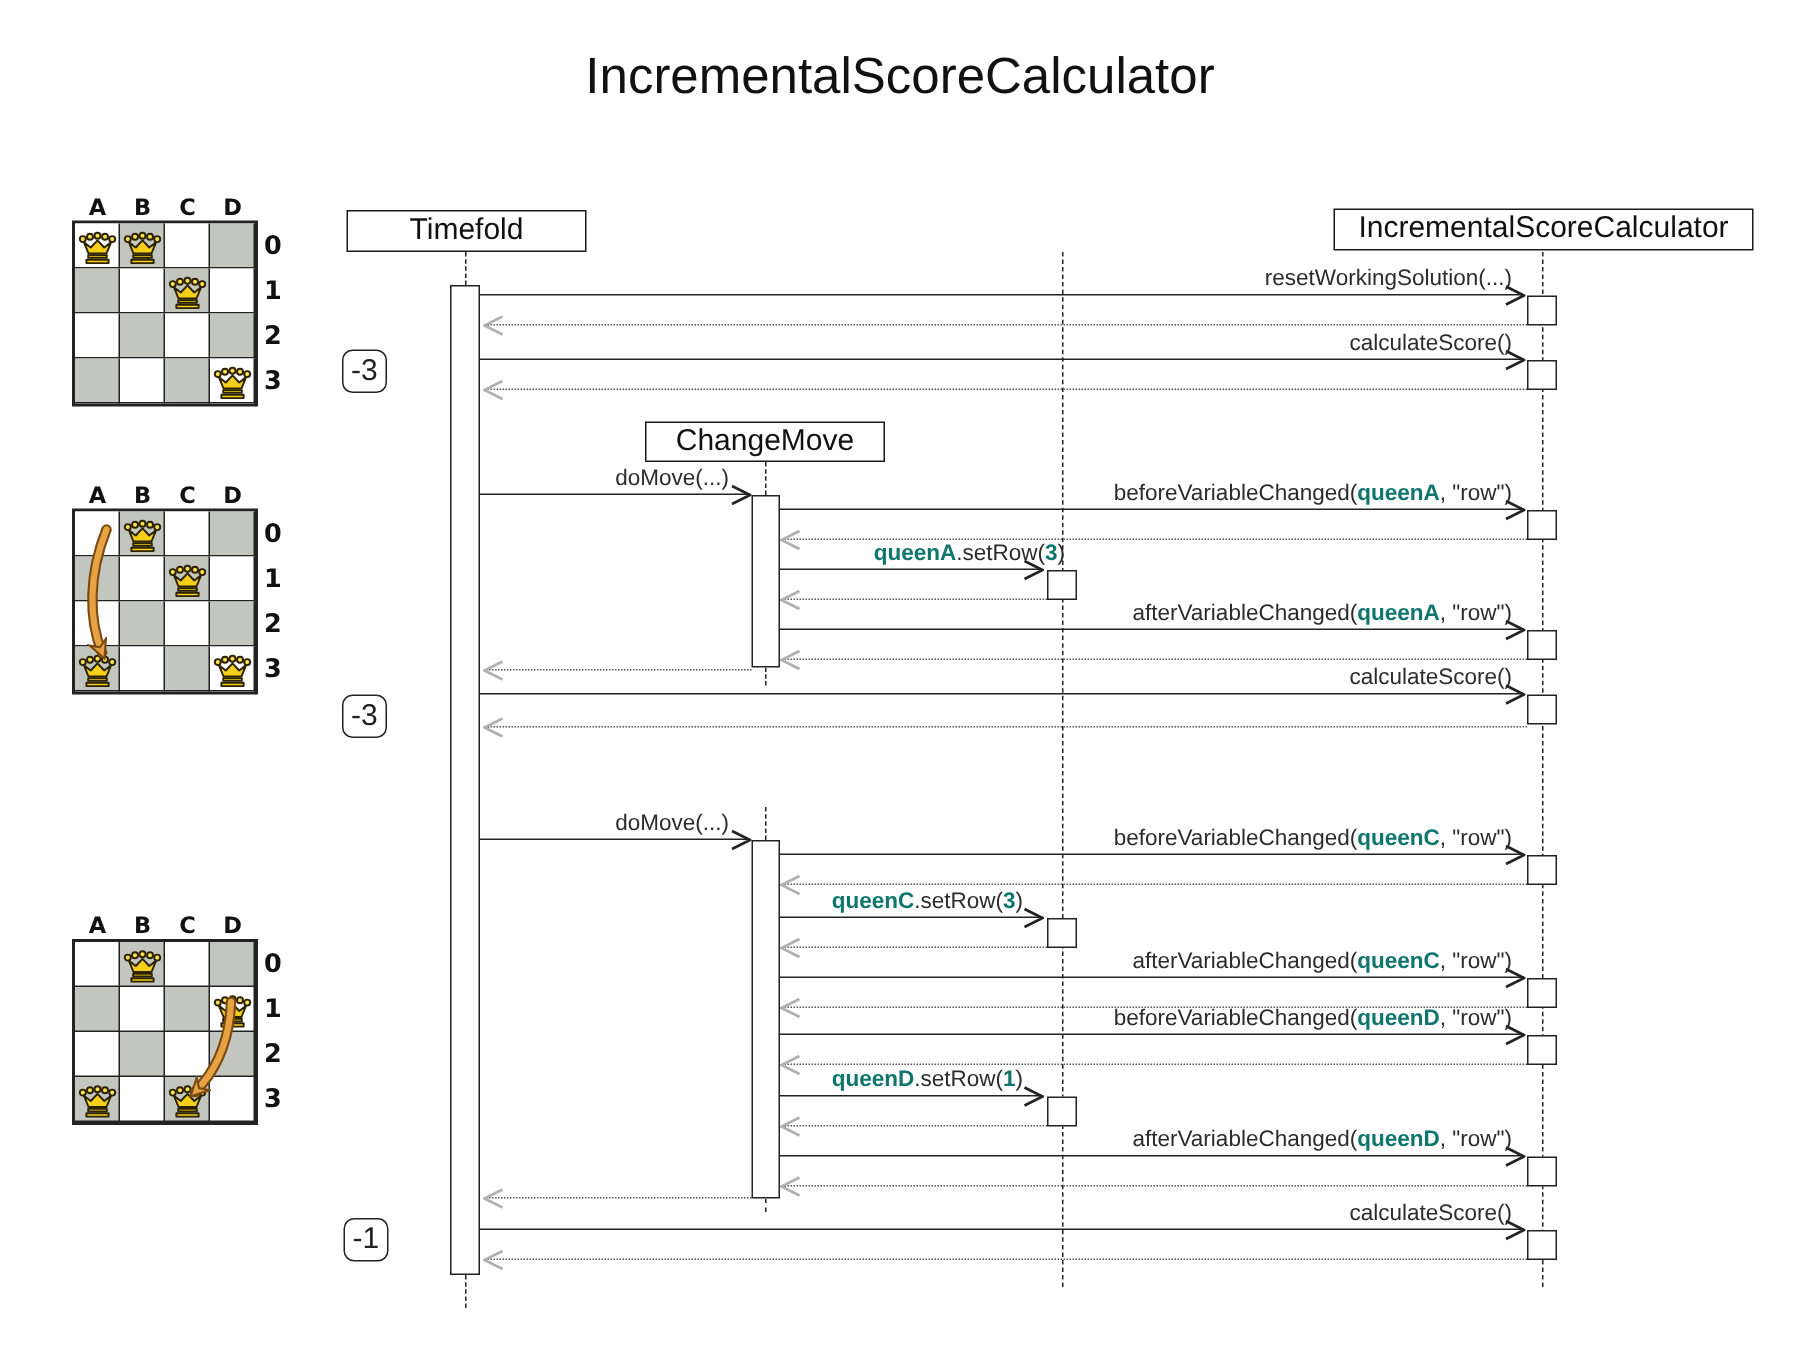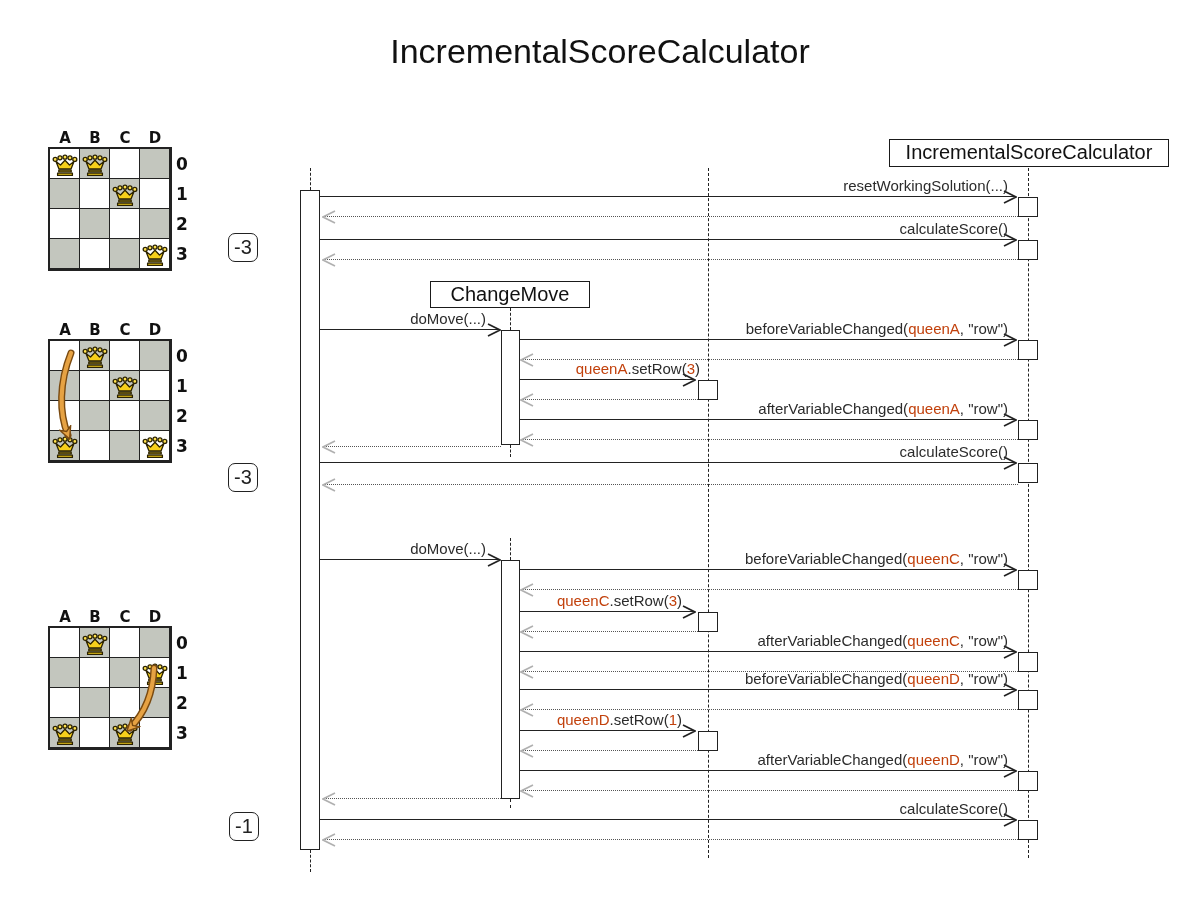--- a/index.html
+++ b/index.html
@@ -13,21 +13,21 @@
               line-height: 25px; z-index: 3; }
   .life { position: absolute; width: 0; border-left: 1.4px dashed #222; z-index: 1; }
   .bar { position: absolute; background: #fff; border: 1.4px solid #222; z-index: 2; }
   .recv-box { position: absolute; width: 20px; height: 20px; background: #fff;
               border: 1.4px solid #222; z-index: 5; }
   .msg-line { position: absolute; height: 0; border-top: 1.4px solid #222; z-index: 4; }
   .ret-line { position: absolute; height: 0; border-top: 1.5px dotted #555; z-index: 4; }
   .msg-label { position: absolute; font-size: 15px; color: #2b2b2b; white-space: nowrap;
                z-index: 6; line-height: 18px; }
   .c-k { color: #2b2b2b; }
-  .c-o { color: #c2410c; }
+  .c-o { color: #0f766e; font-weight: bold; }
   .badge { position: absolute; background: #fff; border: 1.5px solid #222; border-radius: 7px;
            font-size: 20px; color: #222; padding: 0 5px; line-height: 27px; z-index: 3; }
   .board-grid { position: absolute; width: 124px; height: 124px; border: 2px solid #222;
                 background: #fff; z-index: 2; }
   .board-cell { position: absolute; width: 30px; height: 30px;
                 border-right: 1.5px solid #222; border-bottom: 1.5px solid #222; }
   .col-label { position: absolute; width: 30px; text-align: center; font-weight: 700;
                font-size: 15px; color: #111; font-family: "DejaVu Sans", sans-serif; z-index: 2; }
   .row-label { position: absolute; font-weight: 700; font-size: 17px; color: #111;
                font-family: "DejaVu Sans", sans-serif; z-index: 2; }
@@ -55,20 +55,21 @@
         </g>
       </symbol>
       <marker id="board-arrowhead" viewBox="0 0 13 13" refX="8" refY="6.5" markerWidth="14" markerHeight="14" markerUnits="userSpaceOnUse" orient="auto">
         <path d="M1 1 L12 6.5 L1 12 L4.5 6.5 Z" fill="#e6a243" stroke="#7a4a10" stroke-width="1.3"></path>
       </marker>
     </defs>
   </svg>
 
   <div class="title-line" style="top:32px">IncrementalScoreCalculator</div>
 
+  <div class="head-box" style="left:231px;top:140px;width:160px">Timefold</div>
   <div class="head-box" style="left:889px;top:139px;width:280px">IncrementalScoreCalculator</div>
 
   <div class="head-box" style="left:430px;top:281px;width:160px;height:27px;line-height:24px">ChangeMove</div>
 
   <div class="life" style="left:310px;top:168px;height:22px"></div>
   <div class="life" style="left:310px;top:850px;height:22px"></div>
   <div class="life" style="left:708px;top:168px;height:690px"></div>
   <div class="life" style="left:1028px;top:168px;height:690px"></div>
   <div class="life" style="left:510px;top:308px;height:22px"></div>
   <div class="life" style="left:510px;top:445px;height:12px"></div>
@@ -115,21 +116,21 @@
     <div class="msg-label" style="right: 192px; top: 320px;"><span class="c-k">beforeVariableChanged(</span><span class="c-o">queenA</span><span class="c-k">, "row")</span></div>
     <div class="recv-box" style="left: 1018px; top: 340px;"></div>
     <div class="ret-line" style="left: 522px; top: 359px; width: 496px;"></div>
     <svg width="14" height="16" class="head-svg" style="left: 520px; top: 352px;">
       <path d="M13 2 L1 8 L13 14" fill="none" stroke="#b0b0b0" stroke-width="1.7"></path>
     </svg>
     <div class="msg-line" style="left: 520px; top: 379px; width: 175px;"></div>
     <svg width="14" height="16" class="head-svg" style="left: 682px; top: 372px;">
       <path d="M1 2 L13 8 L1 14" fill="none" stroke="#222222" stroke-width="1.7"></path>
     </svg>
-    <div class="msg-label" style="right: 500px; top: 360px;"><span class="c-o">queenA</span><span class="c-k">.setRow(</span><span class="c-o">3</span><span class="c-k">)</span></div>
+    <div class="msg-label" style="right: 490px; top: 360px;"><span class="c-o">queenA</span><span class="c-k">.setRow(</span><span class="c-o">3</span><span class="c-k">)</span></div>
     <div class="recv-box" style="left: 698px; top: 380px;"></div>
     <div class="ret-line" style="left: 522px; top: 399px; width: 176px;"></div>
     <svg width="14" height="16" class="head-svg" style="left: 520px; top: 392px;">
       <path d="M13 2 L1 8 L13 14" fill="none" stroke="#b0b0b0" stroke-width="1.7"></path>
     </svg>
     <div class="msg-line" style="left: 520px; top: 419px; width: 496px;"></div>
     <svg width="14" height="16" class="head-svg" style="left: 1003px; top: 412px;">
       <path d="M1 2 L13 8 L1 14" fill="none" stroke="#222222" stroke-width="1.7"></path>
     </svg>
     <div class="msg-label" style="right: 192px; top: 400px;"><span class="c-k">afterVariableChanged(</span><span class="c-o">queenA</span><span class="c-k">, "row")</span></div>

